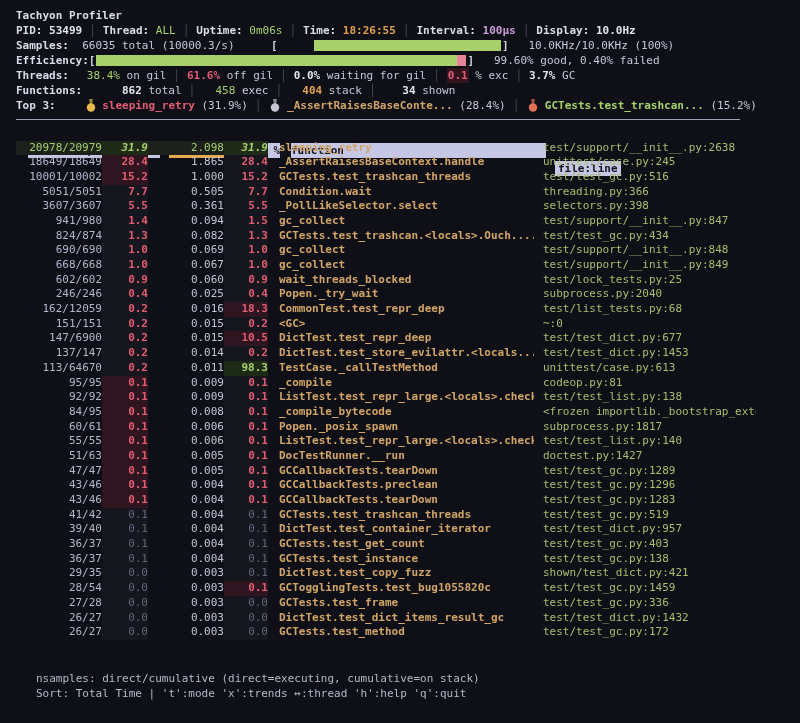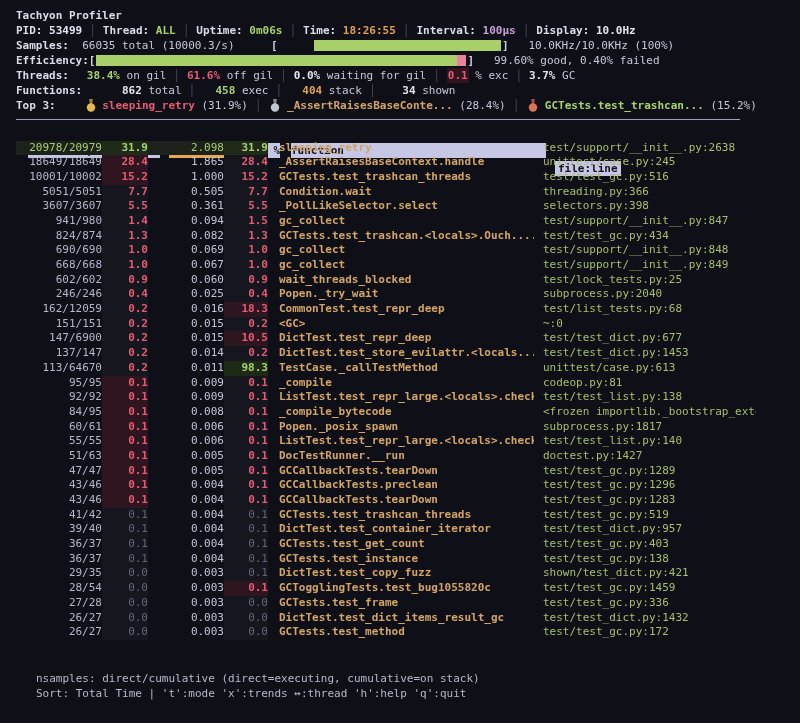--- a/index.html
+++ b/index.html
@@ -7,21 +7,21 @@
   .screen {
     position:relative; width:756px; height:723px;
     background:#0f0f18; overflow:hidden;
     font-family:"DejaVu Sans Mono", monospace;
     font-size:11px; color:#c7c9d9;
     padding:8px 16px 0 16px;
   }
   .line { height:15px; line-height:15px; white-space:pre; display:flex; align-items:center; }
   .lbl  { font-weight:700; color:#dadce8; }
   .val-plain  { font-weight:700; color:#e2e4ef; }
-  .val-green  { font-weight:700; color:#a6d26c; }
+  .val-green  { font-weight:400; color:#a6d26c; }
   .val-orange { font-weight:700; color:#e2a24e; }
   .val-purple { font-weight:700; color:#c99ed6; }
   .val-red    { font-weight:700; color:#e45c72; }
   .val-redhl  { font-weight:700; color:#e45c72; background:#33141e; padding:0 1px; }
   .sep { color:#45485c; margin:0 7px; }
   .ml2 { margin-left:2ch; } .ml3 { margin-left:3ch; } .ml45 { margin-left:4.5ch; }
   .desc { color:#c7c9d9; margin-left:1ch; }
   .num-field { display:inline-block; min-width:5ch; text-align:right; }
 
   
@@ -51,21 +51,21 @@
   .h-fl .h-box { padding:0 3px; }
 
   .cell { overflow:hidden; }
   .c-ns  { text-align:right; color:#b4b7c9; }
   .c-d, .c-c { text-align:right; font-weight:700; background:#16161f; }
   .c-tot { text-align:right; color:#c2c4d4; }
   .c-fn  { padding-left:11px; color:#d2a567; font-weight:700; }
   .c-file{ padding-left:9px;  color:#a8bf6d; }
   .s-red      { color:#e45c72; }
   .s-red-hl   { color:#e45c72; background:#2e1520; }
-  .s-green    { color:#a6d26c; }
+  .s-green    { color:#a6d26c;font-style:italic; }
   .s-green-hl { color:#a6d26c; background:#1d2a16; }
   .s-dim      { color:#63667a; font-weight:400; }
   .trow.top .c-ns, .trow.top .c-tot { color:#a6d26c; font-weight:400; background:#1c211b; }
   .trow.top .c-d, .trow.top .c-c { background:#202a19; }
 
   .medal { display:inline-flex; width:10px; height:13px; align-items:flex-end; }
   .footer { margin-top:31px; color:#b6b9c8; }
   .footer .line { height:15px;margin-left:20px; }
 </style>
 </head>

